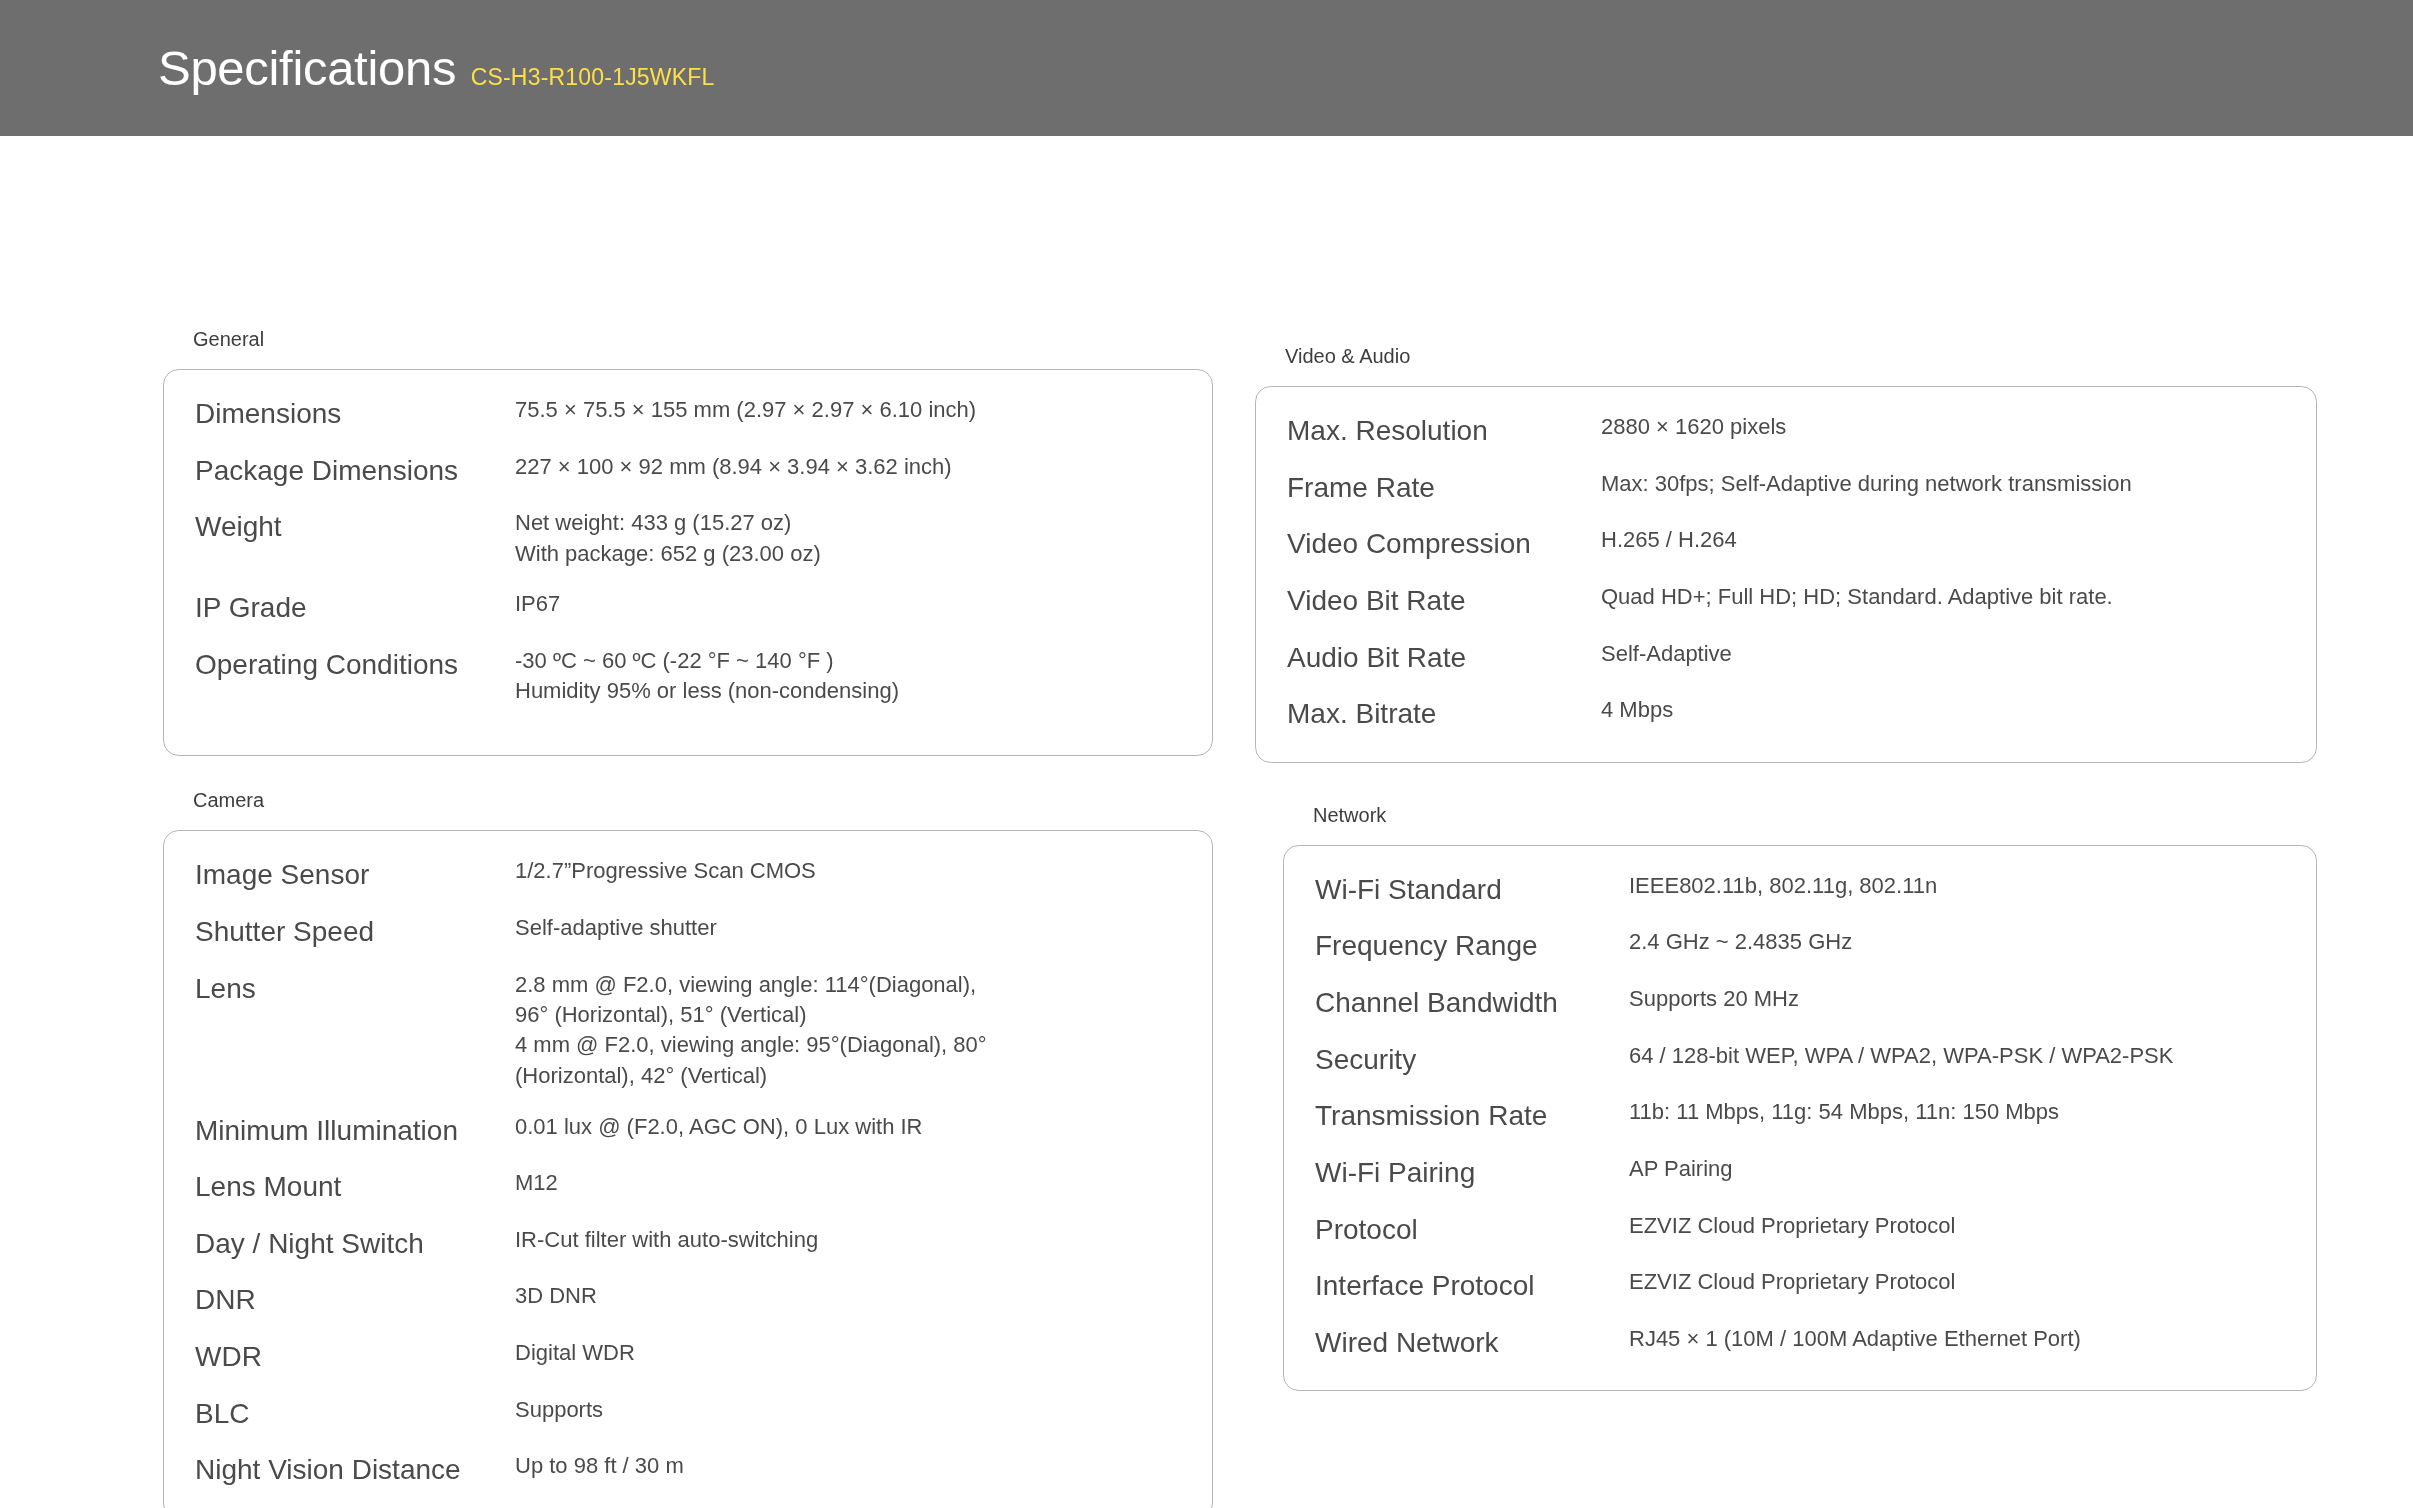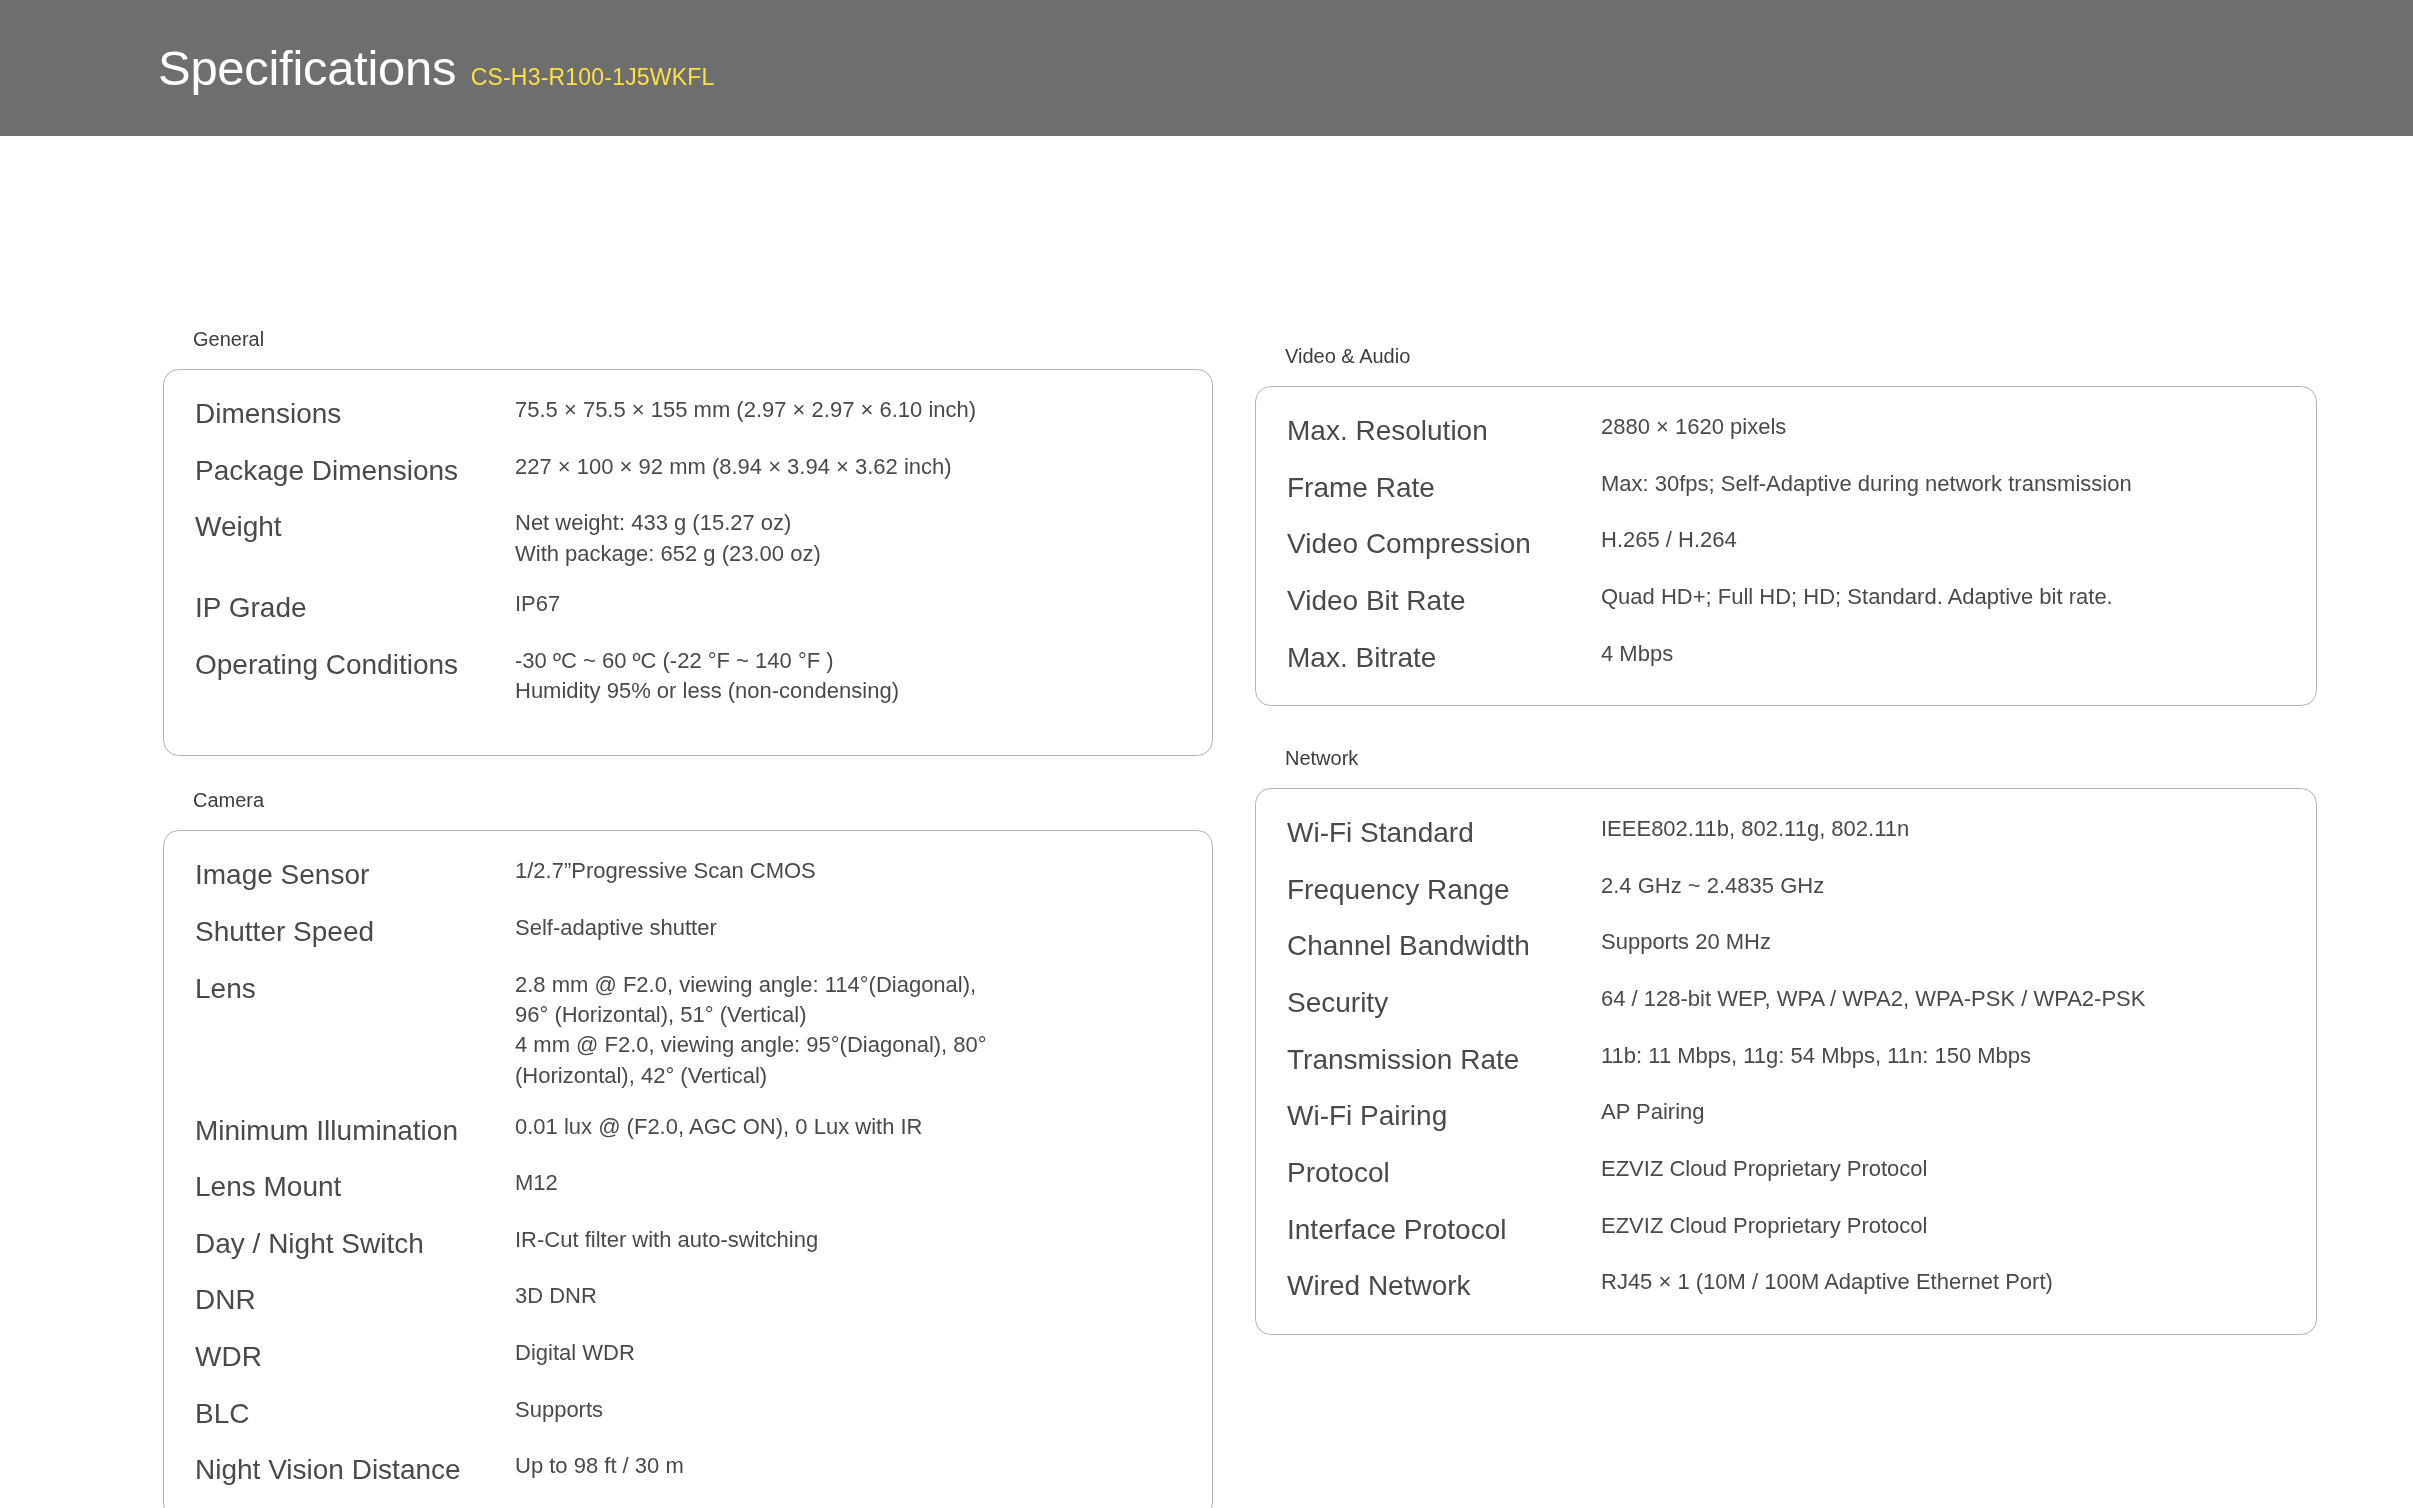--- a/index.html
+++ b/index.html
@@ -197,27 +197,31 @@
           </div>
           <div class="row">
             <div class="row-label">Video Compression</div>
             <div class="row-value">H.265 / H.264</div>
           </div>
           <div class="row">
             <div class="row-label">Video Bit Rate</div>
             <div class="row-value">Quad HD+; Full HD; HD; Standard. Adaptive bit rate.</div>
           </div>
           <div class="row">
+            <div class="row-label">Audio Bit Rate</div>
+            <div class="row-value">Self-Adaptive</div>
+          </div>
+          <div class="row">
             <div class="row-label">Max. Bitrate</div>
             <div class="row-value">4 Mbps</div>
           </div>
         </div>
       </div>
 
-      <div class="section" style="margin-top:41px;">
+      <div class="section" style="margin-top:41px;margin-left:28px;">
         <div class="section-title">Network</div>
         <div class="card">
           <div class="row">
             <div class="row-label">Wi-Fi Standard</div>
             <div class="row-value">IEEE802.11b, 802.11g, 802.11n</div>
           </div>
           <div class="row">
             <div class="row-label">Frequency Range</div>
             <div class="row-value">2.4 GHz ~ 2.4835 GHz</div>
           </div>

